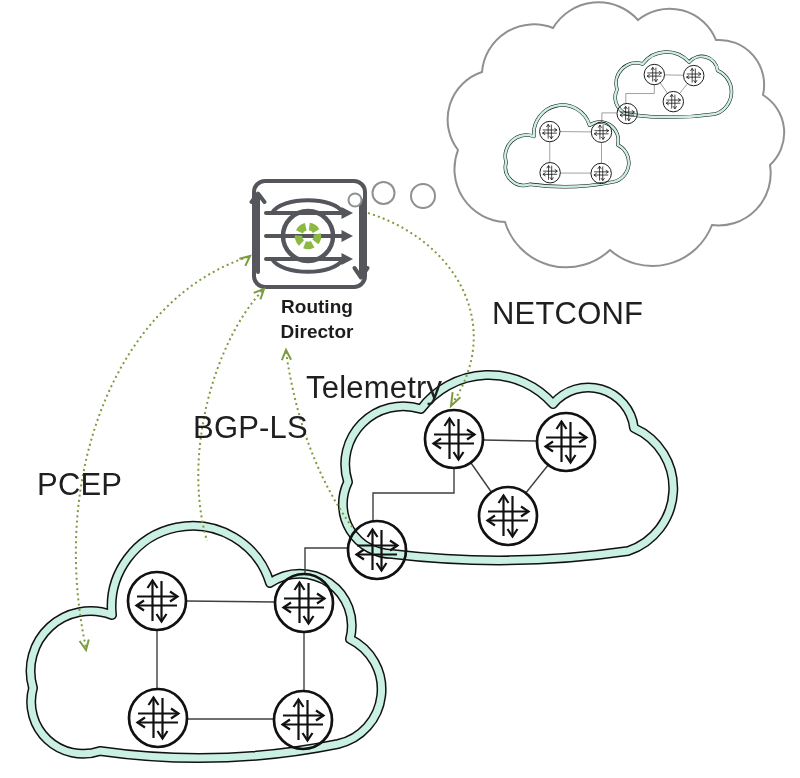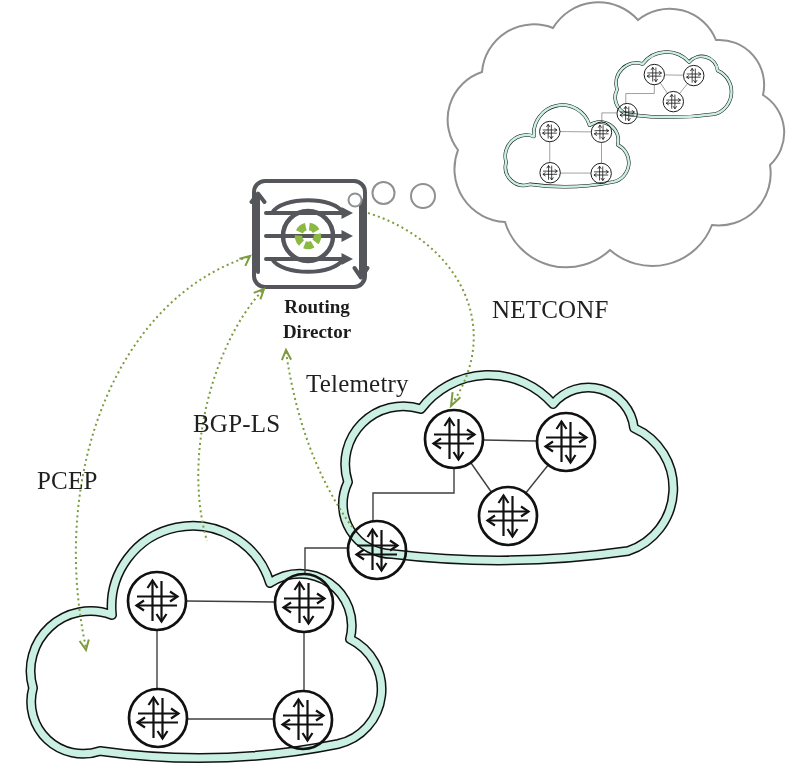--- a/index.html
+++ b/index.html
@@ -1,20 +1,20 @@
 <!DOCTYPE html>
 <html><head>
 <meta charset="utf-8">
 <style>
   html,body{margin:0;padding:0;background:#ffffff;}
   #stage{position:relative;width:800px;height:778px;background:#fff;overflow:hidden;
-         font-family:Liberation Serif, serif;}
+         font-family:Liberation Sans, sans-serif;}
   #stage svg{position:absolute;left:0;top:0;}
   .label{position:absolute;color:#1f1f1f;white-space:nowrap;}
-  .proto{font-size:25px;letter-spacing:0.2px;}
+  .proto{font-size:31px;letter-spacing:0.2px;}
   .rd{left:266px;top:294px;width:102px;text-align:center;font-weight:bold;
       font-size:19px;line-height:1.32;white-space:normal;color:#1c1c1c;}
   .cloud-outline{fill:#ffffff;stroke:#111111;stroke-width:10;stroke-linejoin:round;}
   .cloud-band{fill:none;stroke:#c9f0e2;stroke-width:7;stroke-linejoin:round;}
   .net-link{stroke:#3f3f3f;stroke-width:1.4;fill:none;}
   .dotted{stroke:#7d9c3e;stroke-width:2;fill:none;stroke-dasharray:2 3.2;}
   .dothead{stroke:#7d9c3e;stroke-width:2;fill:none;}
   .thought{fill:#ffffff;stroke:#8f9092;stroke-width:2;}
   .rd-stroke{stroke:#54565b;fill:none;stroke-width:4;stroke-linecap:round;stroke-linejoin:round;}
 </style>

